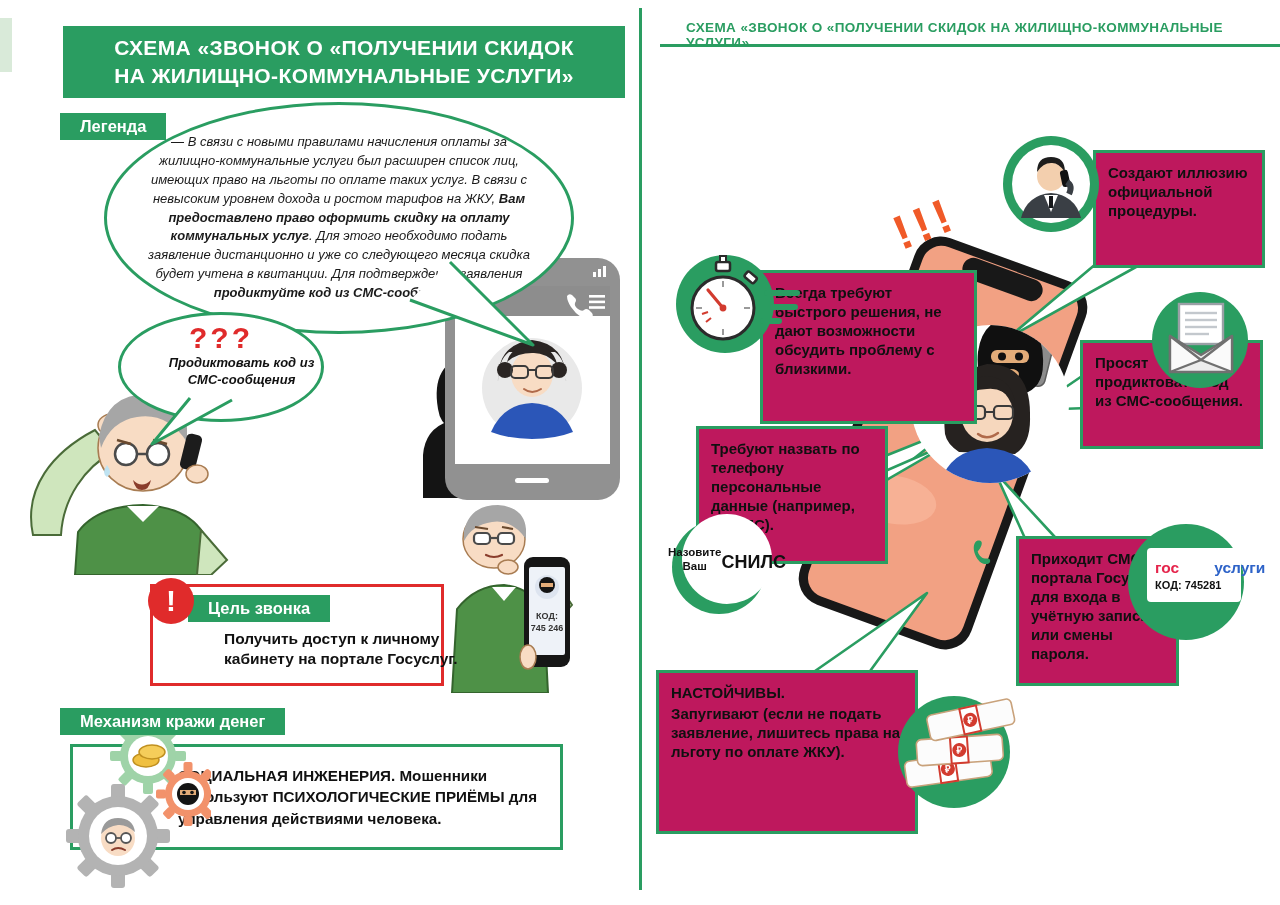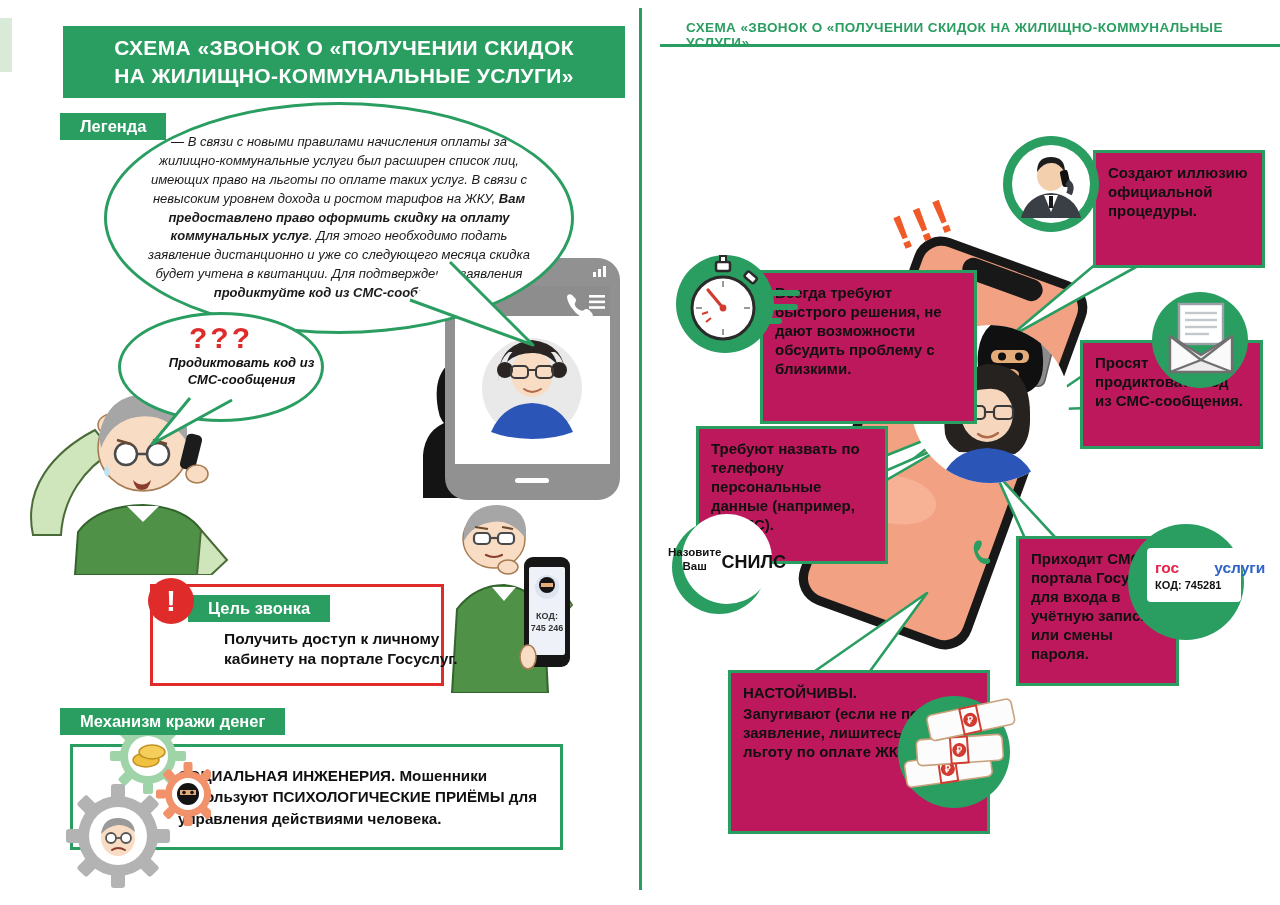--- a/index.html
+++ b/index.html
@@ -313,21 +313,21 @@
   <div class="callout" style="left:1093px;top:150px;width:142px;min-height:92px;">Создают иллюзию официальной процедуры.</div>
 
   <div class="callout" style="left:760px;top:270px;width:187px;min-height:128px;">Всегда требуют быстрого решения, не дают возможности обсудить проблему с близкими.</div>
 
   <div class="callout" style="left:1080px;top:340px;width:153px;min-height:83px;">Просят продиктовать код из СМС-сообщения.</div>
 
   <div class="callout" style="left:696px;top:426px;width:162px;min-height:112px;">Требуют назвать по телефону персональные данные (например, СНИЛС).</div>
 
   <div class="callout" style="left:1016px;top:536px;width:133px;min-height:124px;">Приходит СМС с портала Госуслуг для входа в учётную запись или смены пароля.</div>
 
-  <div class="callout" style="left:728px;top:670px;width:232px;min-height:138px;">
+  <div class="callout" style="left:656px;top:670px;width:232px;min-height:138px;">
     <div class="lead">НАСТОЙЧИВЫ.</div>
     <div>Запугивают (если не подать заявление, лишитесь права на льготу по оплате ЖКУ).</div>
   </div>
 
   <div class="gcircle" style="left:1003px;top:136px;width:96px;height:96px;"></div>
   <svg class="icon-svg" style="left:1003px;top:136px;" width="96" height="96" viewBox="0 0 96 96">
     <circle cx="48" cy="48" r="39" fill="#fff"></circle>
     <path d="M18 82 Q24 59 48 57 Q72 59 78 82 Z" fill="#3a3f45"></path>
     <polygon points="41,59 55,59 48,76" fill="#fff"></polygon>
     <rect x="46" y="60" width="4" height="12" fill="#16181b"></rect>

